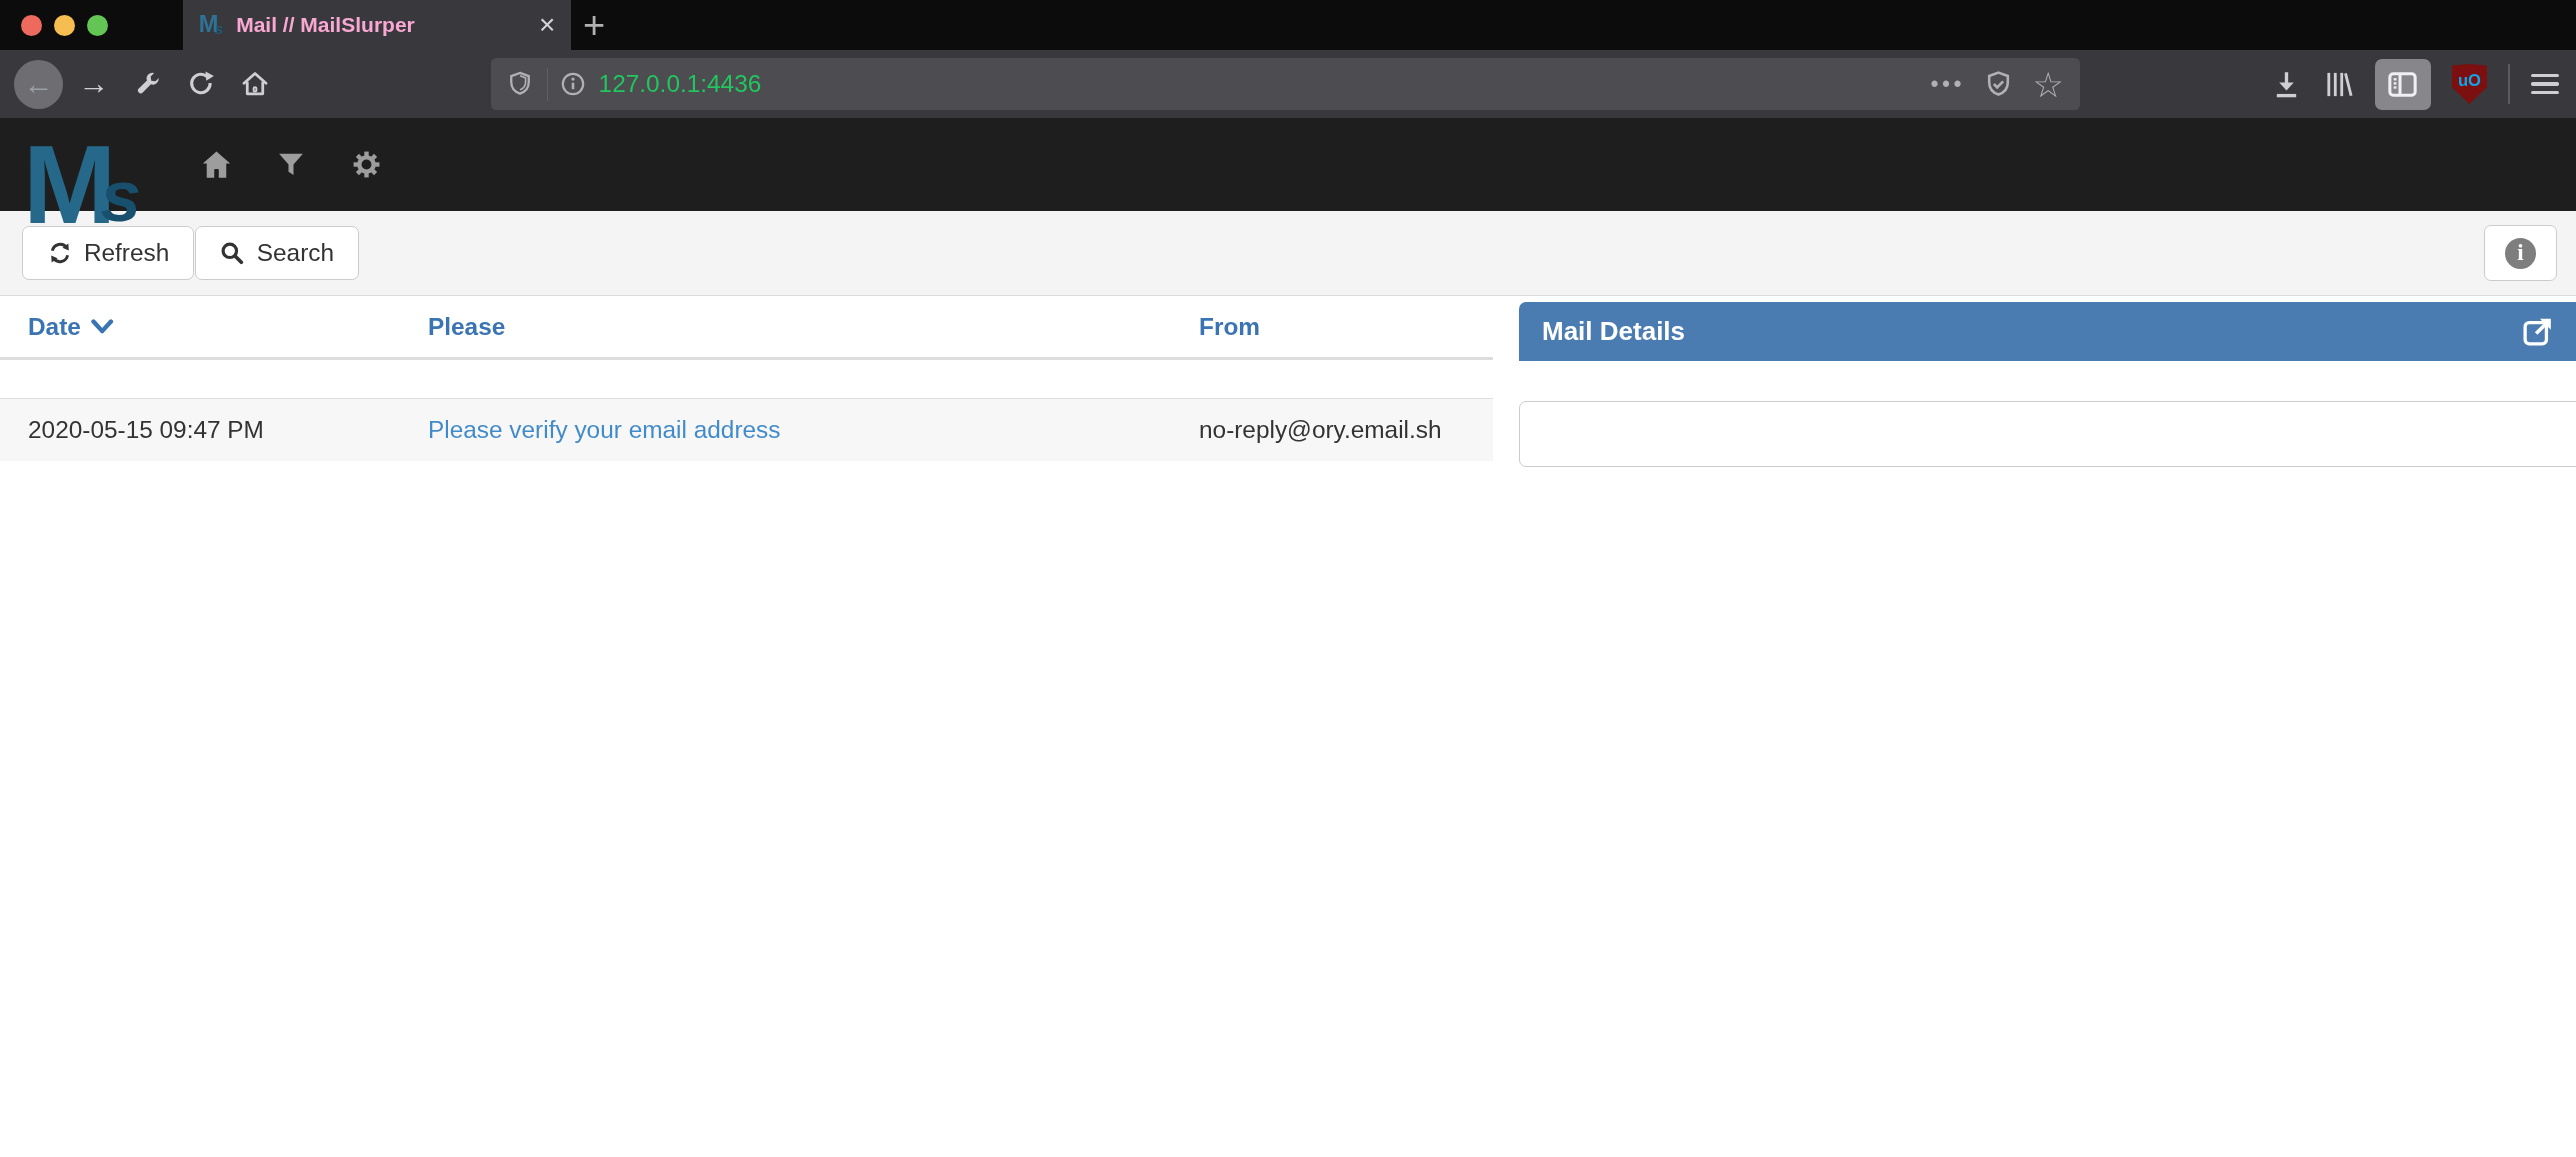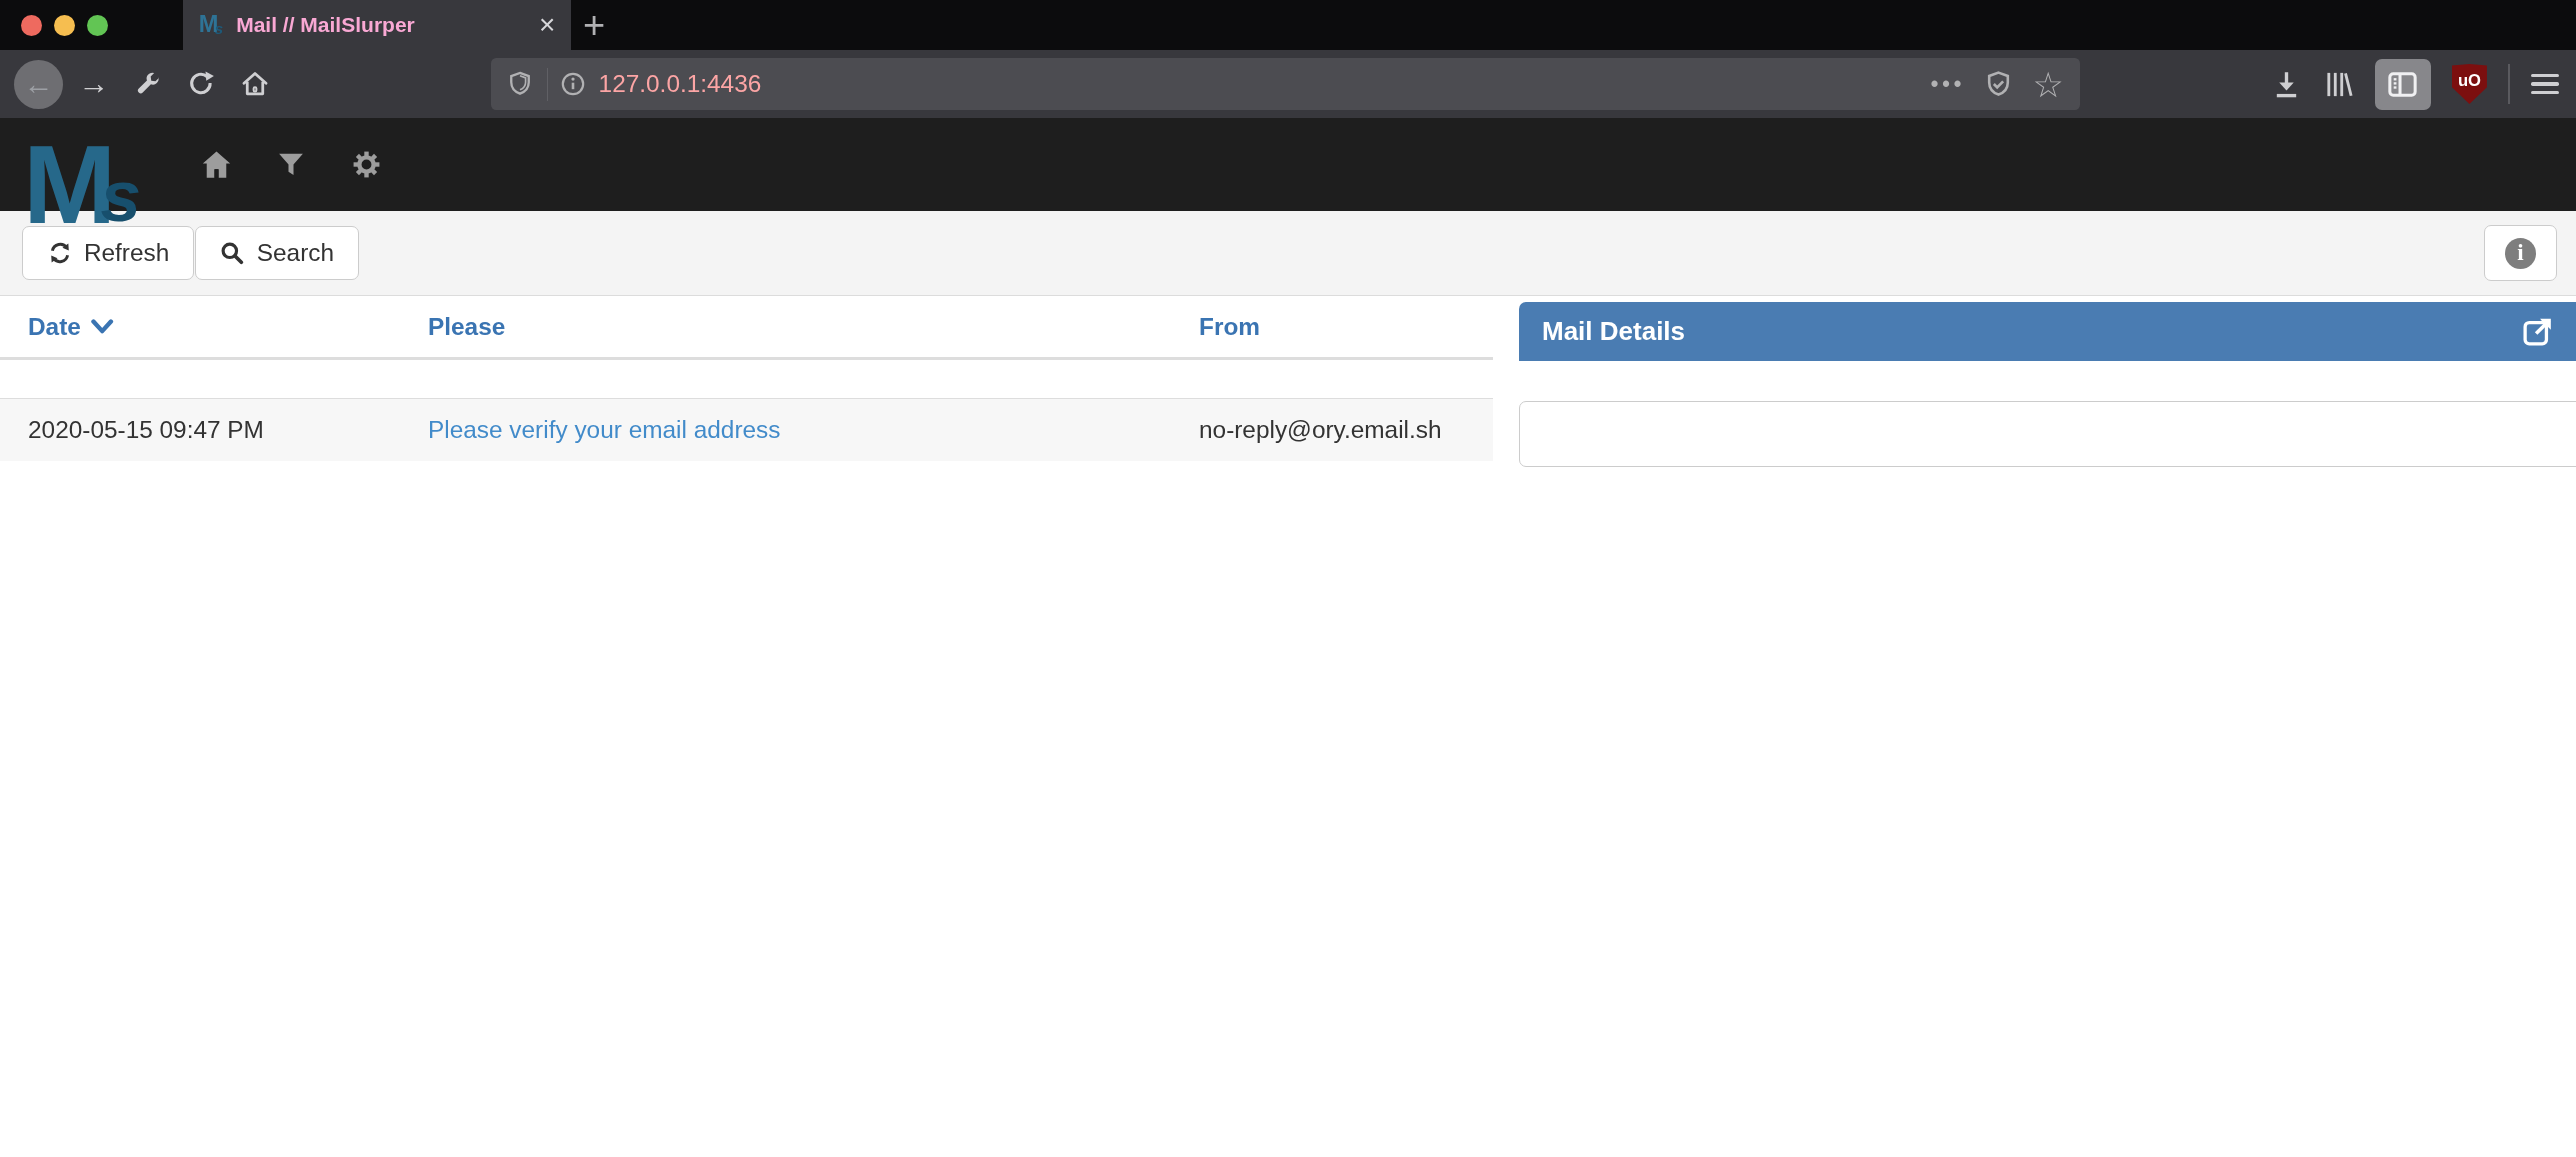--- a/index.html
+++ b/index.html
@@ -30,31 +30,31 @@
     display: flex; align-items: center; padding: 0 12.2px; }
   .nav-btn { display: flex; align-items: center; justify-content: center; }
   .back-circle { width: 49px; height: 49px; border-radius: 50%; background: #6e6e72;
     display: flex; align-items: center; justify-content: center; margin-left: 1.7px; }
   .back-circle .glyph { font-size: 30px; color: #9da0a5; line-height: 1; }
   .fwd { width: 45px; margin-left: 8.7px; font-size: 31px; font-weight: bold; color: #cfcfd2; }
   .tool-icon { width: 45px; margin-left: 8.7px; }
   .url-bar { margin-left: 213px; width: 1589px; height: 52px; border-radius: 5.2px;
     background: var(--chrome-field, #4c4c51); display: flex; align-items: center; padding: 0 15.7px; }
   .url-sep { width: 1.7px; height: 33px; background: #606065; margin: 0 12.2px; }
-  .url-text { margin-left: 12.2px; font-size: 24.4px; color: #fca5a5; }
+  .url-text { margin-left: 12.2px; font-size: 24.4px; color: #22c55e; }
   .url-spacer { flex: 1; }
   .dots { font-size: 23px; color: #b1b1b3; letter-spacing: 3.5px; }
   .star { font-size: 35px; color: #b1b1b3; margin-left: 19px; line-height: 1; }
   .right-icons { margin-left: auto; display: flex; align-items: center; }
   .ri { margin-left: 21px; display: flex; align-items: center; justify-content: center; }
   .sidebar-active { width: 56px; height: 51px; background: #87878b; border-radius: 7px; }
   .ublock { width: 35px; height: 40px; background: var(--ublock-red, #7c0f0f);
     clip-path: polygon(0 4%, 50% 0, 100% 4%, 100% 58%, 50% 100%, 0 58%);
     display: flex; align-items: flex-start; justify-content: center; }
-  .ublock span { color: #ffffff; font-size: 16.6px; font-weight: bold; margin-top: 7px; }
+  .ublock span { color: #0ea5e9; font-size: 16.6px; font-weight: bold; margin-top: 7px; }
   .vsep { width: 1.7px; height: 40px; background: #5a5a5f; margin-left: 21px; }
   .hamburger { margin-left: 21px; margin-right: 5.2px; display: flex; flex-direction: column; gap: 5.2px; }
   .hamburger i { display: block; width: 28px; height: 3.5px; background: #cfcfd2; border-radius: 1.7px; }
 
   
   .ms-navbar { height: 93px; background: #1e1e1e; display: flex; align-items: center; }
   .ms-logo { margin-left: 23px; display: flex; align-items: baseline; height: 93px; }
   .ms-logo .lm { font-size: 112px; font-weight: bold; color: var(--logo-teal, #26688a);
     line-height: 0.82; transform: translateY(21px); display: inline-block; }
   .ms-logo .ls { font-size: 73px; font-weight: bold; font-style: italic;

